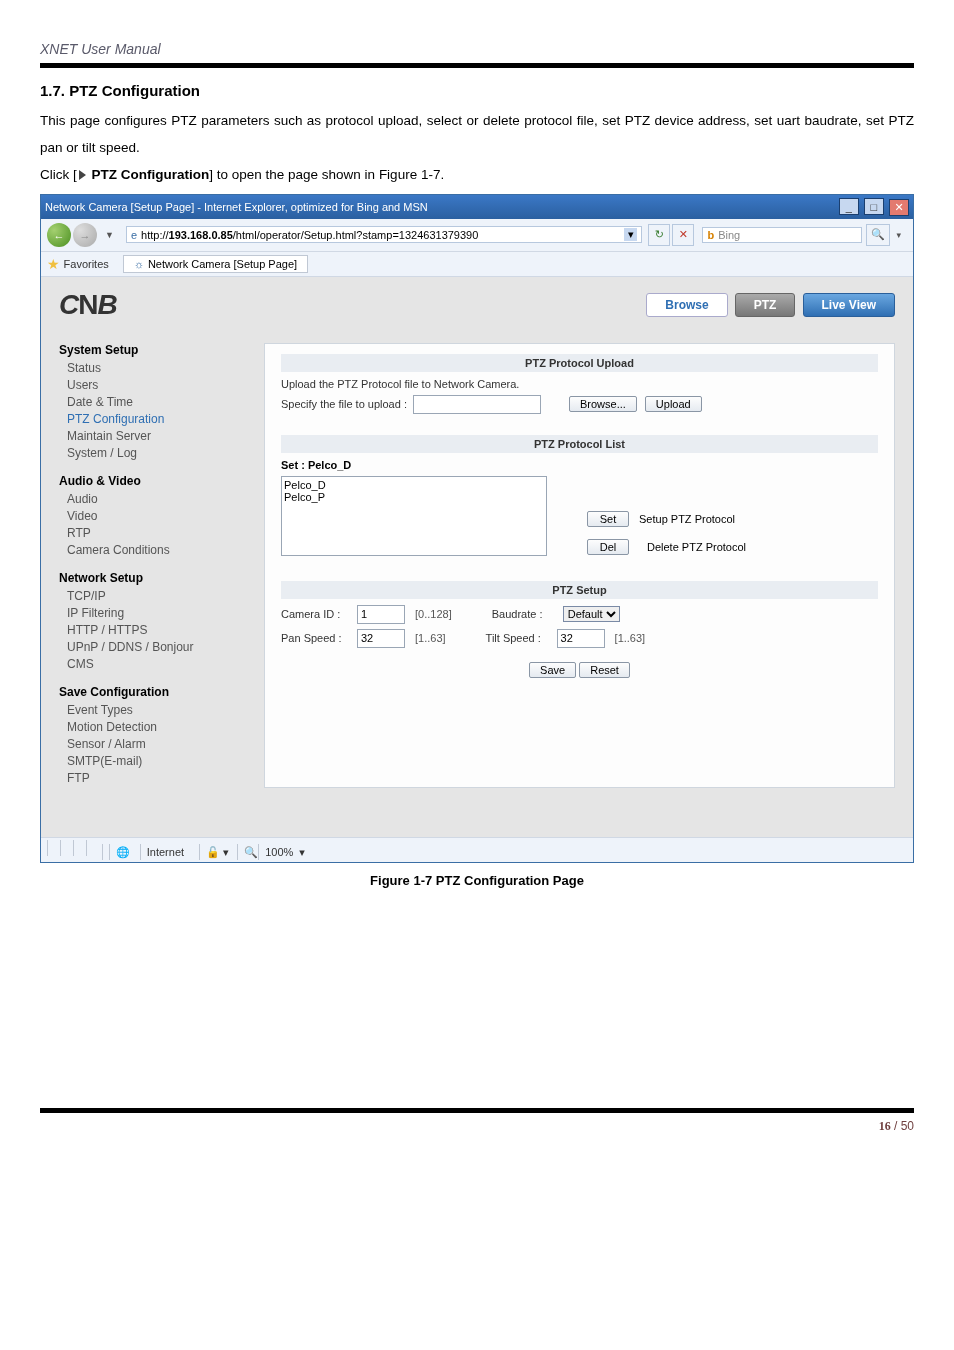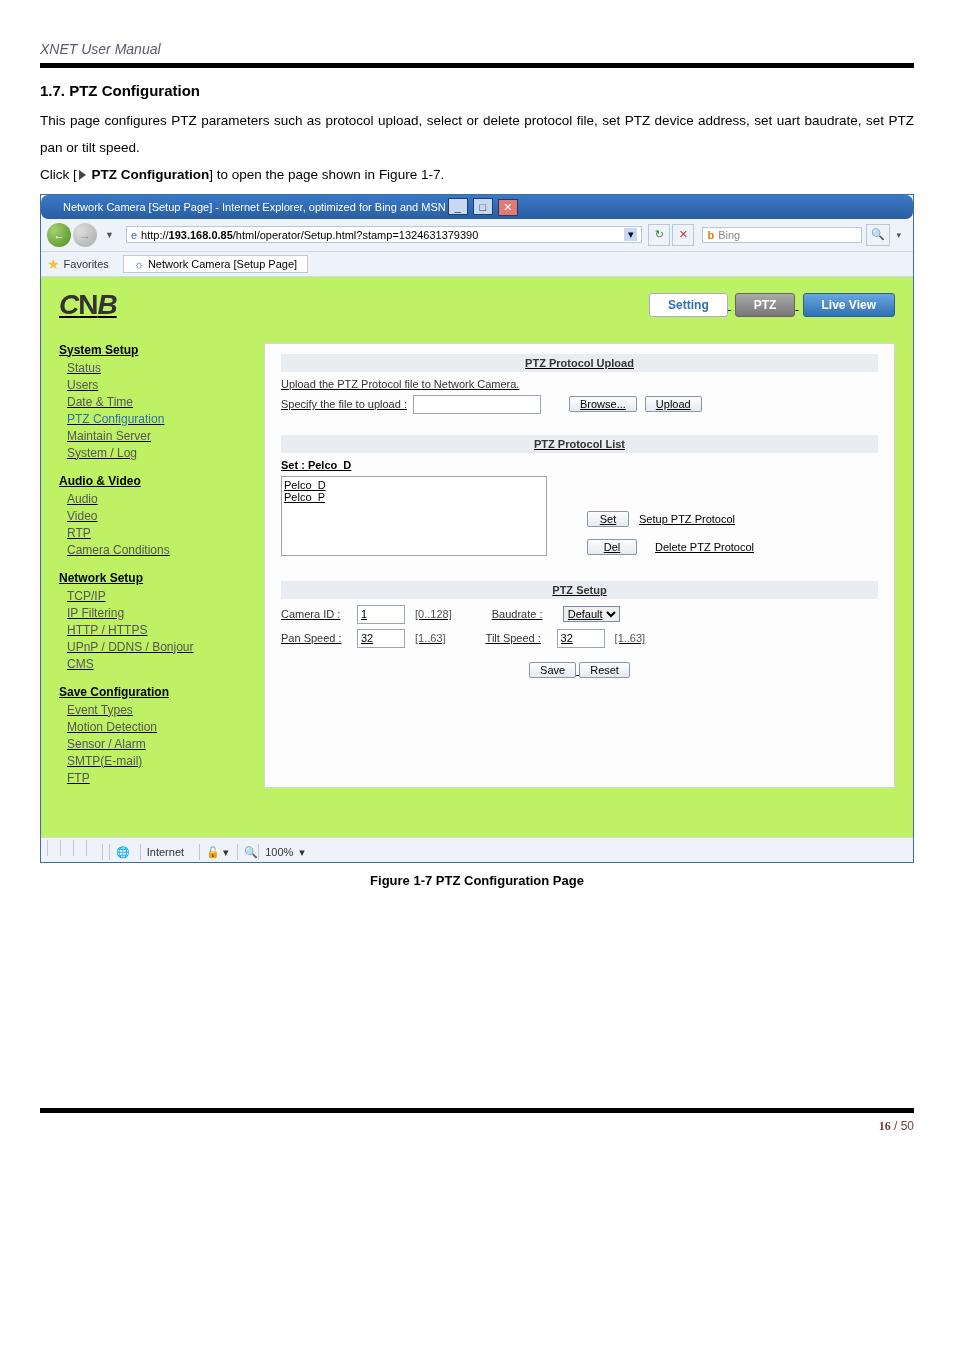--- a/index.html
+++ b/index.html
@@ -6,21 +6,21 @@
   .page { width:954px; margin:17px auto; padding:24px 40px; box-sizing:border-box; }
   .doc-title { font-style:italic; color:#5a5a6a; font-size:14px; margin-bottom:6px; }
   .hr-thick { height:5px; background:#000; margin-bottom:14px; }
   .sec-heading { font-size:15px; font-weight:bold; margin:4px 0 8px 0; }
   .body-text { font-size:13.5px; line-height:2; text-align:justify; }
   .body-text2 { font-size:13.5px; margin-top:6px; }
   .tri { display:inline-block; width:0; height:0; border-top:5px solid transparent; border-bottom:5px solid transparent; border-left:7px solid #444; vertical-align:middle; margin:0 2px; }
 
   
   .browser { border:1px solid #3a6ea5; margin-top:12px; font-size:11px; font-family: Tahoma, sans-serif; }
-  .titlebar { background:linear-gradient(#3b78c6,#2a5fa0); color:#fff; padding:3px 22px; display:flex; justify-content:flex-start; align-items:center;border-radius:7px; }
+  .titlebar { background:linear-gradient(#3b78c6,#2a5fa0); color:#fff; padding:3px 4px; display:flex; justify-content:space-between; align-items:center; }
   .titlebar-buttons span { display:inline-flex; width:18px; height:15px; background:#c7d8f0; margin-left:2px; border:1px solid #1a3f70; align-items:center; justify-content:center; color:#333;}
   .titlebar-buttons span:last-child { background:#e37a6f; color:#fff; }
   .toolbar { background:#eef3fa; padding:4px 6px; display:flex; align-items:center; }
   .navbtn { width:24px; height:24px; border-radius:12px; background:radial-gradient(circle at 30% 30%,#a4d070,#4a8f20); display:inline-flex; align-items:center; justify-content:center; color:#fff; font-weight:bold; margin-right:2px; }
   .navbtn.dim { background:radial-gradient(circle at 30% 30%,#ddd,#aaa); color:#888; }
   .chev { font-size:9px; color:#555; margin:0 6px; }
   .addr { flex:1; display:flex; align-items:center; background:#fff; border:1px solid #b7c8de; padding:1px 4px; margin:0 6px; }
   .addr .ie { color:#3a6ea5; margin-right:4px; }
   .addr .txt { flex:1; white-space:nowrap; overflow:hidden; font-size:11px; }
   .addr .bold { font-weight:bold; }
@@ -30,21 +30,21 @@
   .bing { display:flex; align-items:center; background:#fff; border:1px solid #b7c8de; padding:1px 4px; width:150px; }
   .bing .b { color:#d68000; font-weight:bold; margin-right:4px; }
   .bing .txt { flex:1; color:#888; }
   .search { background:#eef3fa; border:1px solid #b7c8de; width:22px; height:20px; display:inline-flex; align-items:center; justify-content:center; margin-left:4px; }
   .favbar { background:#eef3fa; border-top:1px solid #d0d8e4; border-bottom:1px solid #d0d8e4; padding:3px 6px; display:flex; align-items:center; }
   .favbar .star { color:#f0c040; font-size:14px; margin-right:4px; }
   .favbar .lbl { color:#333; margin-right:14px; }
   .favbar .tab { background:#fff; border:1px solid #c0c8d4; padding:2px 10px; display:inline-flex; align-items:center; }
   .favbar .tab .ie { color:#3a6ea5; margin-right:4px; }
 
-  .content { display:flex; min-height:560px; background:#bef264;text-decoration:underline; }
+  .content { display:flex; min-height:560px; background:#e5e5e5; }
   .innerpad { padding:12px 18px; display:flex; width:100%; box-sizing:border-box; }
   .brandrow { display:flex; justify-content:space-between; align-items:center; width:100%; margin-bottom:22px; }
   .brand { font-weight:bold; font-size:28px; font-family: Arial Black, Arial, sans-serif; letter-spacing:-1px; color:#333;}
   .brand .c { font-style:italic; }
   .pill { display:inline-block; padding:4px 18px; border-radius:3px; font-size:12px; font-weight:bold; margin-left:4px; }
   .pill.active { color:#2f6fb3; background:#fff; border:1px solid #aac; }
   .pill.gray { background:linear-gradient(#aaa,#777); color:#fff; border:1px solid #666; }
   .pill.blue { background:linear-gradient(#6aa7e0,#2f6fb3); color:#fff; border:1px solid #2a5f9a; }
 
   .main { display:flex; width:100%; }
@@ -129,21 +129,21 @@
         <span>Network Camera [Setup Page]</span>
       </span>
     </div>
 
     <div class="content">
       <div class="innerpad">
         <div style="width:100%;">
           <div class="brandrow">
             <div class="brand"><span class="c">C</span>N<span class="c">B</span></div>
             <div>
-              <span class="pill active">Setting</span>
+              <span class="pill active">Browse</span>
               <span class="pill gray">PTZ</span>
               <span class="pill blue">Live View</span>
             </div>
           </div>
 
           <div class="main">
 
             <div class="sidebar">
               <div class="grp">System Setup</div>
               <div class="item">Status</div>
@@ -194,21 +194,21 @@
                   <div class="list">
                     <div>Pelco_D</div>
                     <div>Pelco_P</div>
                   </div>
                   <div style="margin-left:40px;">
                     <div class="row">
                       <button class="btn" style="width:42px;">Set</button>
                       <span style="margin-left:10px;">Setup PTZ Protocol</span>
                     </div>
                     <div class="row" style="margin-top:12px;">
-                      <button class="btn" style="width:50px;">Del</button>
+                      <button class="btn" style="width:42px;">Del</button>
                       <span style="margin-left:10px;padding-left:8px;">Delete PTZ Protocol</span>
                     </div>
                   </div>
                 </div>
 
                 <div class="sep"></div>
                 <div class="ph">PTZ Setup</div>
                 <div class="row">
                   <span class="lbl2" style="width:70px;">Camera ID :</span>
                   <input class="txtf" style="width: 40px;" value="1">

